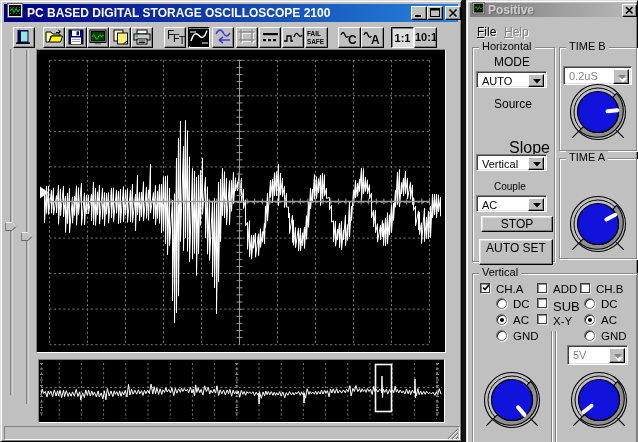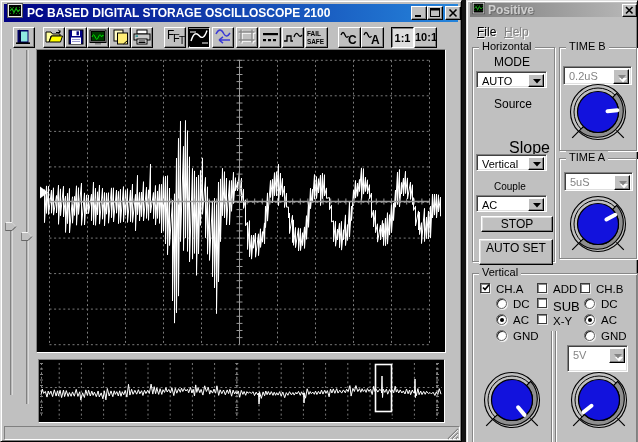--- a/index.html
+++ b/index.html
@@ -300,27 +300,20 @@
 <circle cx="32" cy="32" r="27.5" fill="none" stroke="#000" stroke-width="1.1"></circle>
 <circle cx="32" cy="32" r="24" fill="none" stroke="#000" stroke-width="1"></circle>
 <path d="M50.7 13.3 A26.5 26.5 0 0 1 13.3 50.7 L17.5 46.5 A20.5 20.5 0 0 0 46.5 17.5 Z" fill="#8f8f8f" stroke="#000" stroke-width="1.1"></path>
 <line x1="50.4" y1="50.4" x2="57.8" y2="57.8" stroke="#000" stroke-width="1.2"></line>
 <line x1="13.6" y1="50.4" x2="6.2" y2="57.8" stroke="#000" stroke-width="1.2"></line>
 <circle cx="32" cy="32" r="20.5" fill="#1212dd" stroke="#000" stroke-width="1.2"></circle>
 <line x1="41.5" y1="31.2" x2="51.4" y2="30.3" stroke="#fff" stroke-width="4" stroke-linecap="round"></line>
 </svg>
     <div class="grp" style="left:92px;top:157px;width:78px;height:101px"></div>
     <div class="gt" style="left:99px;top:150px">TIME A</div>
-    <div class="combo" style="left:97px;top:171px;width:69px;height:19px">
-<span style="color:#848484">5uS</span>
-<div class="cbtn" style="height:15px"><svg width="16" height="15" viewBox="0 0 16 15">
-          <path d="M4 7 h8 l-4 4.5 Z" transform="translate(1,1)" fill="#fff"></path>
-          <path d="M4 5 h8 l-4 4.5 Z" fill="#848484"></path>
-        </svg></div>
-    </div>
     <svg style="position:absolute;left:99px;top:191px" width="64" height="64" viewBox="0 0 64 64">
 <circle cx="32" cy="32" r="27.5" fill="none" stroke="#000" stroke-width="1.1"></circle>
 <circle cx="32" cy="32" r="24" fill="none" stroke="#000" stroke-width="1"></circle>
 <path d="M50.7 13.3 A26.5 26.5 0 0 1 13.3 50.7 L17.5 46.5 A20.5 20.5 0 0 0 46.5 17.5 Z" fill="#8f8f8f" stroke="#000" stroke-width="1.1"></path>
 <line x1="50.4" y1="50.4" x2="57.8" y2="57.8" stroke="#000" stroke-width="1.2"></line>
 <line x1="13.6" y1="50.4" x2="6.2" y2="57.8" stroke="#000" stroke-width="1.2"></line>
 <circle cx="32" cy="32" r="20.5" fill="#1212dd" stroke="#000" stroke-width="1.2"></circle>
 <line x1="40.4" y1="27.5" x2="49.2" y2="22.8" stroke="#fff" stroke-width="4" stroke-linecap="round"></line>
 </svg>
     <div class="grp" style="left:5px;top:272px;width:166px;height:200px"></div>
@@ -352,21 +345,21 @@
     <div class="cb" style="left:70px;top:313px"></div>
     <div class="lb" style="left:86px;top:314px;font-size:11.5px">X-Y</div>
     <div class="rad" style="left:117px;top:297px"></div>
     <div class="lb" style="left:134px;top:297px;font-size:11.5px">DC</div>
     <div class="rad" style="left:117px;top:313px">
       <div style="position:absolute;left:3px;top:3px;width:4px;height:4px;border-radius:50%;background:#000"></div>
     </div>
     <div class="lb" style="left:134px;top:313px;font-size:11.5px">AC</div>
     <div class="rad" style="left:117px;top:329px"></div>
     <div class="lb" style="left:134px;top:329px;font-size:11.5px">GND</div>
-    <div class="combo" style="left:100px;top:344px;width:61px;height:27px">
+    <div class="combo" style="left:100px;top:344px;width:61px;height:20px">
 <span style="color:#848484">5V</span>
 <div class="cbtn" style="height:15px"><svg width="16" height="15" viewBox="0 0 16 15">
           <path d="M4 7 h8 l-4 4.5 Z" transform="translate(1,1)" fill="#fff"></path>
           <path d="M4 5 h8 l-4 4.5 Z" fill="#848484"></path>
         </svg></div>
     </div>
     <svg style="position:absolute;left:13px;top:367px" width="64" height="64" viewBox="0 0 64 64">
 <circle cx="32" cy="32" r="27.5" fill="none" stroke="#000" stroke-width="1.1"></circle>
 <circle cx="32" cy="32" r="24" fill="none" stroke="#000" stroke-width="1"></circle>
 <path d="M50.7 13.3 A26.5 26.5 0 0 1 13.3 50.7 L17.5 46.5 A20.5 20.5 0 0 0 46.5 17.5 Z" fill="#8f8f8f" stroke="#000" stroke-width="1.1"></path>

